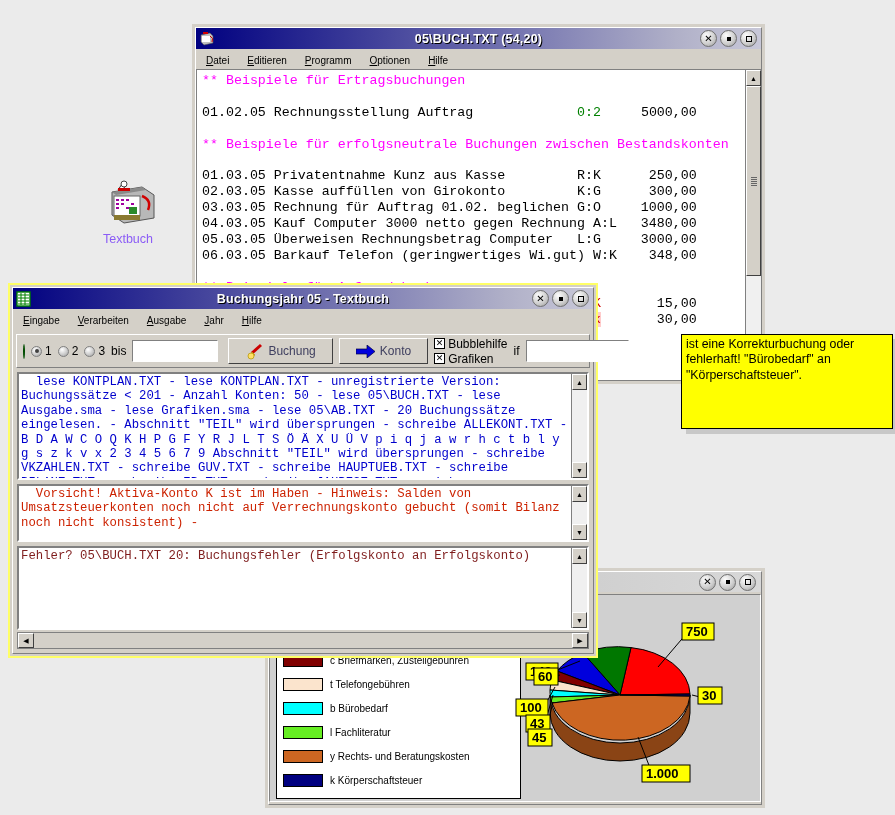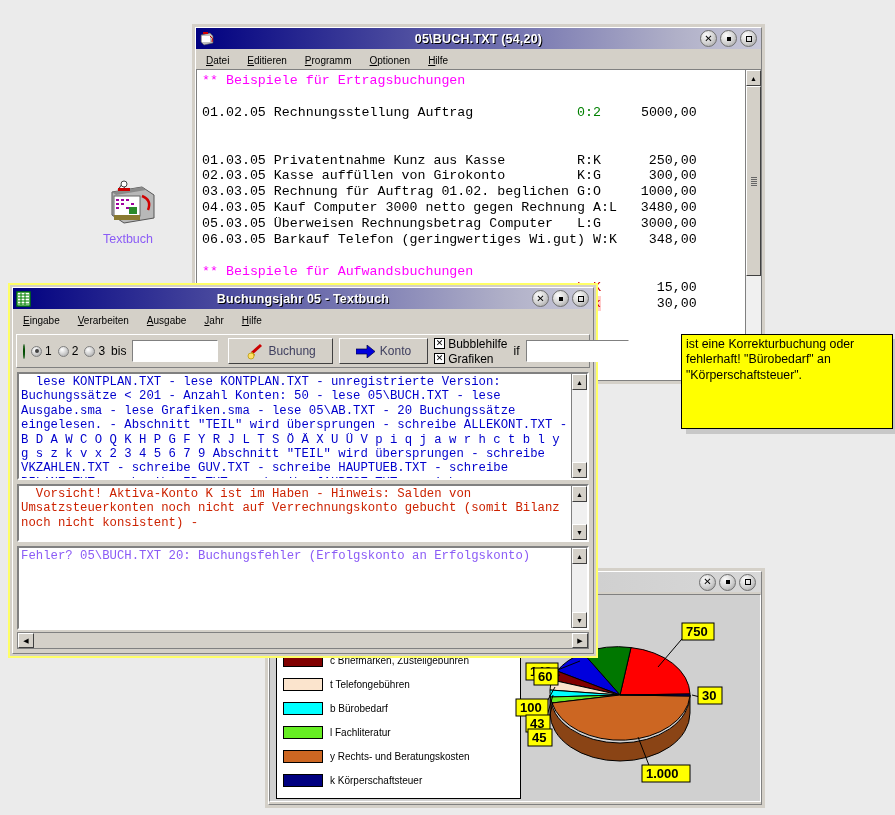--- a/index.html
+++ b/index.html
@@ -103,21 +103,21 @@
   .chk-row{display:flex;align-items:center;gap:3px;}
   .chk{width:11px;height:11px;border:1px solid #000;background:#fff;box-sizing:border-box;
     font-size:9px;line-height:9px;text-align:center;color:#000;font-family:"Liberation Sans",sans-serif;}
 
   .logbox{margin:4px 4px 0 4px;background:#fff;border:2px solid #808080;
     border-right-color:#fff;border-bottom-color:#fff;box-sizing:border-box;display:flex;overflow:hidden;}
   .logbox .logtext{flex:1;font-family:"Liberation Mono","DejaVu Sans Mono",monospace;
     font-size:12.3px;line-height:14.4px;padding:1px 2px;white-space:pre-wrap;overflow:hidden;word-break:break-word;}
   .log-blue{color:#0000cc;}
   .log-red{color:#cc2200;}
-  .log-black{color:#8b5cf6;}
+  .log-black{color:#7f1d1d;}
   #log1{height:108px;}
   #log2{height:58px;justify-content:center;}
   #log3{height:84px;}
   .hscroll{margin:2px 4px 4px 4px;height:17px;background:#d4d0c8;display:flex;align-items:center;
     border:1px solid #808080;box-sizing:border-box;}
   .hscroll .harrow{width:16px;height:15px;background:#d4d0c8;border:1px solid #fff;
     border-right-color:#404040;border-bottom-color:#404040;box-sizing:border-box;
     display:flex;align-items:center;justify-content:center;font-size:7px;}
   .hscroll .htrack{flex:1;background:#d4d0c8;}
 
@@ -205,20 +205,21 @@
         <span><u>E</u>ditieren</span>
         <span><u>P</u>rogramm</span>
         <span><u>O</u>ptionen</span>
         <span><u>H</u>ilfe</span>
       </div>
       <div class="editor-body">
         <div class="editor-text"><span class="c-pink">** Beispiele für Ertragsbuchungen</span>
 
 01.02.05 Rechnungsstellung Auftrag             <span class="c-green">0:2</span>     5000,00
 
+<span class="c-pink">** Beispiele für erfolgsneutrale Buchungen zwischen Bestandskonten</span>
 
 01.03.05 Privatentnahme Kunz aus Kasse         R:K      250,00
 02.03.05 Kasse auffüllen von Girokonto         K:G      300,00
 03.03.05 Rechnung für Auftrag 01.02. beglichen G:O     1000,00
 04.03.05 Kauf Computer 3000 netto gegen Rechnung A:L   3480,00
 05.03.05 Überweisen Rechnungsbetrag Computer   L:G     3000,00
 06.03.05 Barkauf Telefon (geringwertiges Wi.gut) W:K    348,00
 
 <span class="c-pink">** Beispiele für Aufwandsbuchungen</span>
                                                <span class="c-red">b:K</span>       15,00

